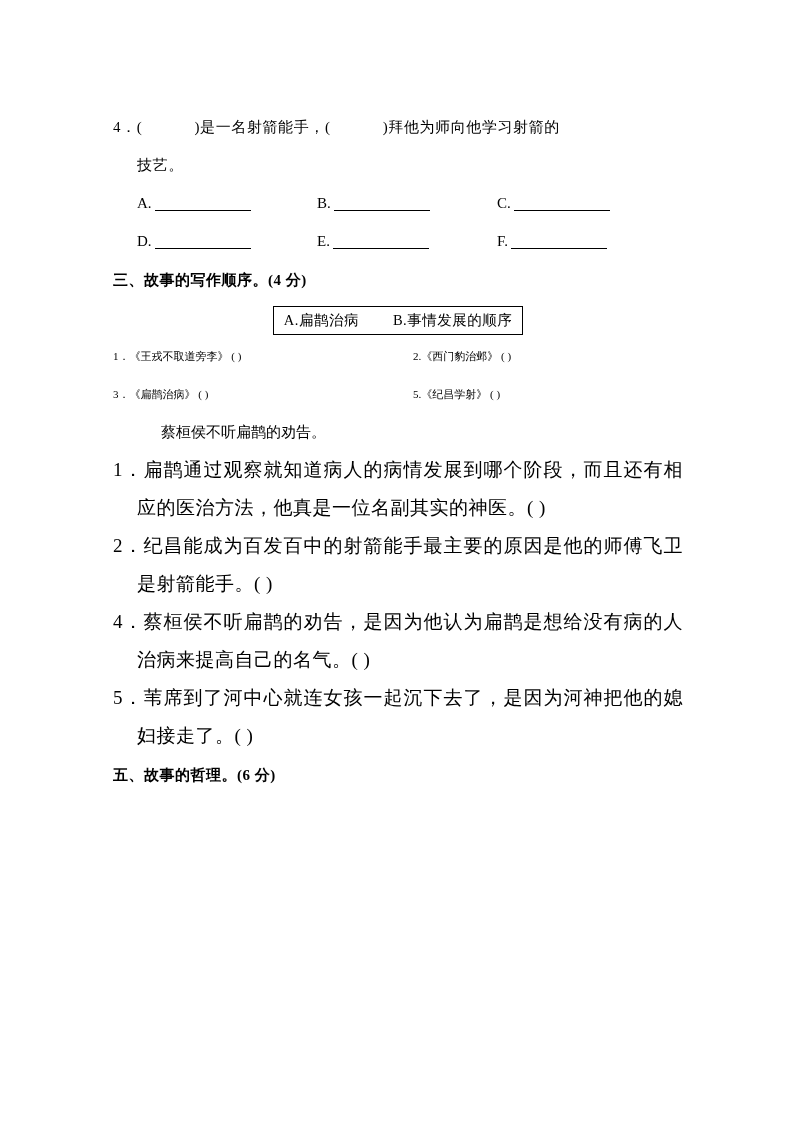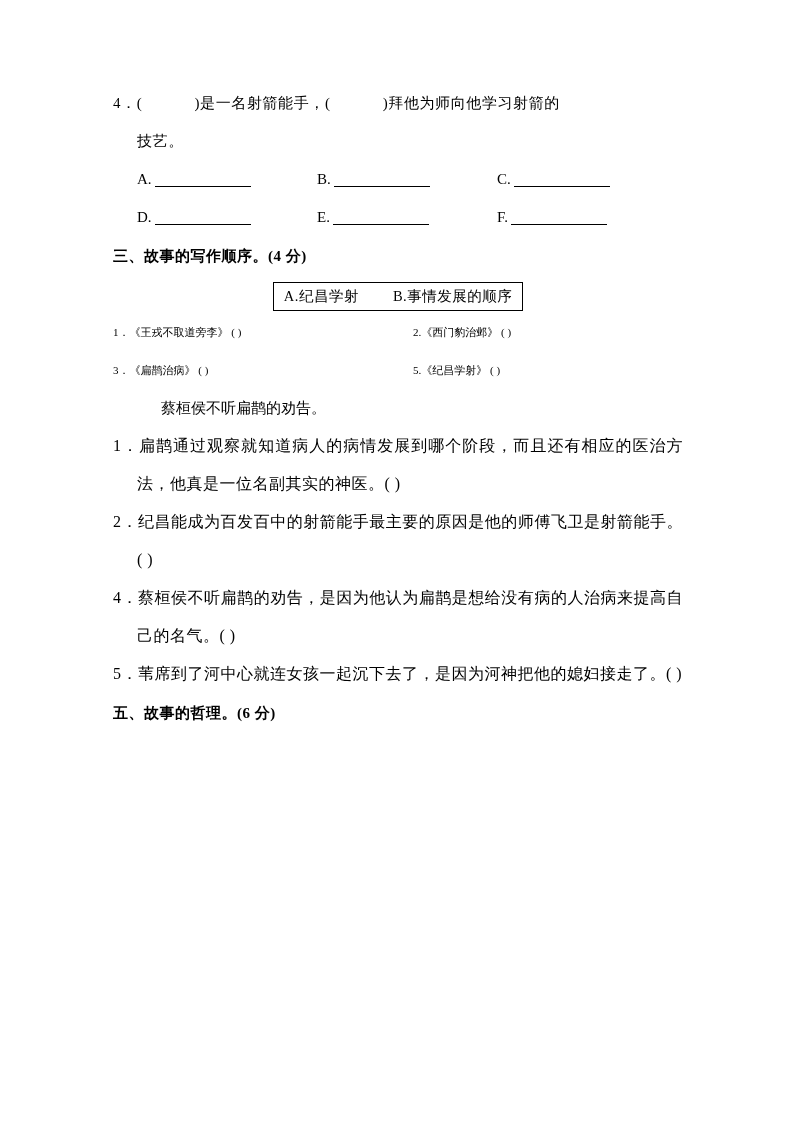--- a/index.html
+++ b/index.html
@@ -18,21 +18,21 @@
   .page {
     position: absolute;
     left: 0; top: 0;
     width: 793px;
     height: 1122px;
     padding: 0;
   }
   .content {
     position: absolute;
     left: 113px;
-    top: 84px;
+    top: 108px;
     width: 570px;
   }
   .line {
     font-size: 15px;
     line-height: 38px;
     letter-spacing: 0.6px;
     white-space: pre-wrap;
   }
   .hang {
     padding-left: 24px;
@@ -87,21 +87,21 @@
     white-space: nowrap;
   }
   .order-row .c1 { width: 300px; }
   .order-row .c2 { width: 270px; }
   .note {
     padding-left: 48px;
     font-size: 15px;
     line-height: 38px;
   }
   .para {
-    font-size: 16px;
+    font-size: 19px;
     line-height: 38px;
     padding-left: 24px;
     text-indent: -24px;
     letter-spacing: 0.5px;
     text-align: justify;
   }
   .para.j { text-align-last: left; }
 </style>
 </head>
 <body>
@@ -120,21 +120,21 @@
     <div class="opts">
       <span class="opt"><span>D.</span><span class="ul"></span></span>
       <span class="opt"><span>E.</span><span class="ul"></span></span>
       <span class="opt"><span>F.</span><span class="ul"></span></span>
     </div>
 
     <div class="section-head">三、故事的写作顺序。(4 分)</div>
 
     <div class="box-wrap">
       <div class="choice-box">
-        <span>A.纪昌学射</span>
+        <span>A.扁鹊治病</span>
         <span>B.事情发展的顺序</span>
       </div>
     </div>
 
     <div class="order-row">
       <span class="c1">1．《王戎不取道旁李》  (      )</span>
       <span class="c2">2.《西门豹治邺》              (      )</span>
     </div>
     <div class="order-row">
       <span class="c1">3．《扁鹊治病》  (      )</span>

